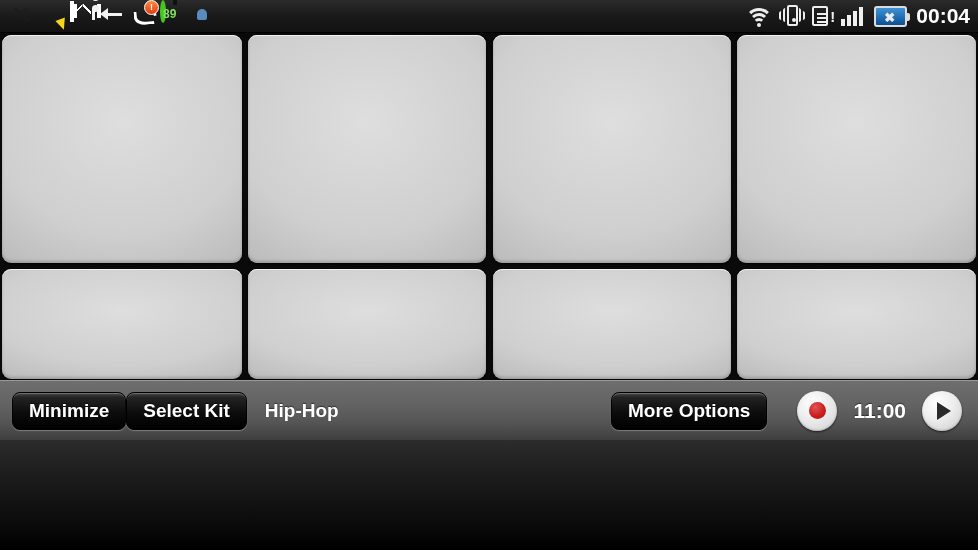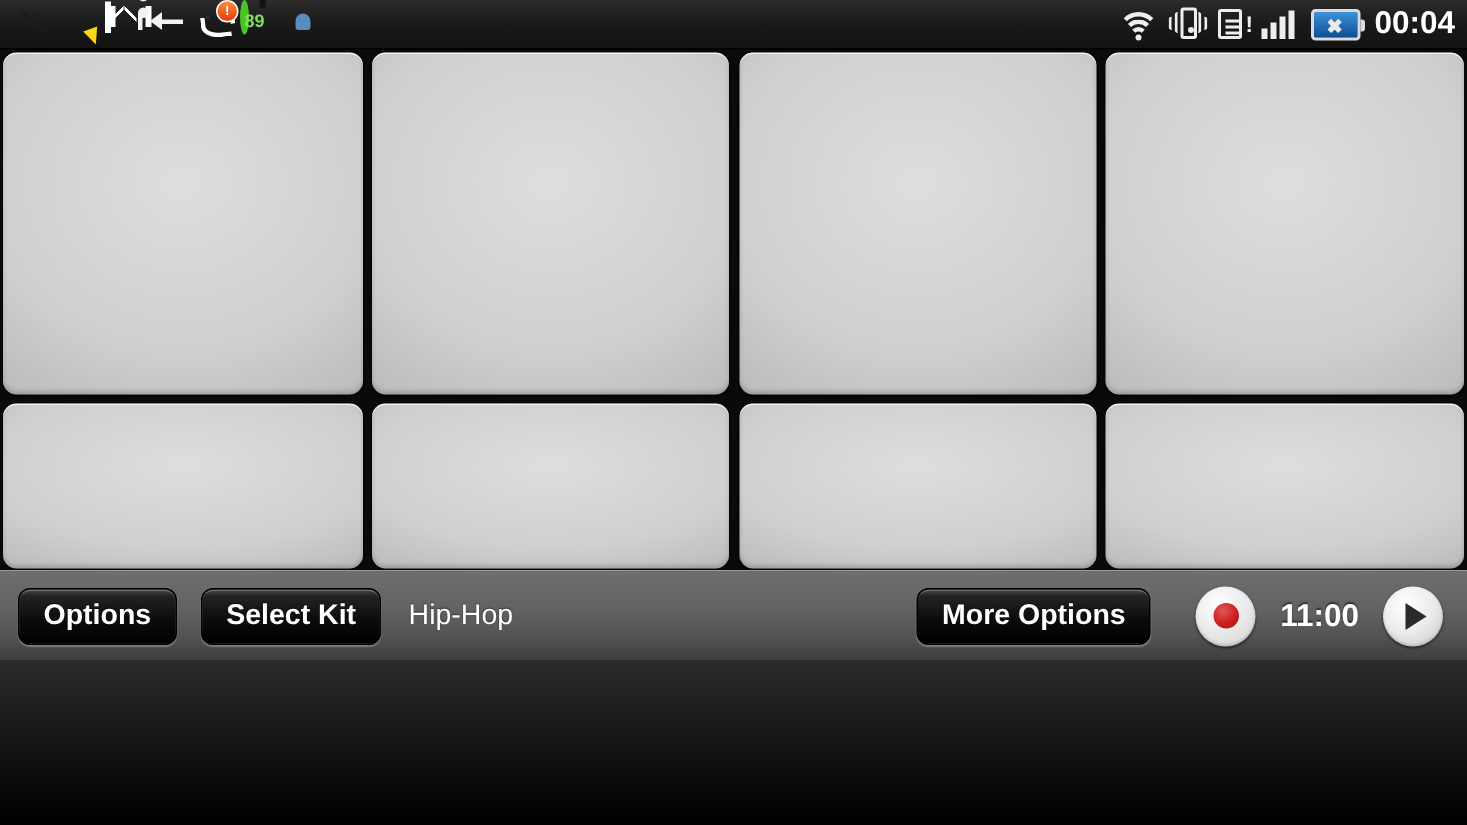--- a/index.html
+++ b/index.html
@@ -413,26 +413,26 @@
     font-size: 19px;
     font-weight: bold;
     display: flex;
     align-items: center;
     justify-content: center;
     cursor: pointer;
     box-sizing: border-box;
     text-shadow: 0 -1px 0 rgba(0,0,0,0.6);
   }
   #btn-minimize { margin-left: 12px; }
-  #btn-selectkit { margin-left: 16px; }
+  #btn-selectkit { }
   .kit-name {
     margin-left: 18px;
     color: #fff;
     font-size: 19px;
-    font-weight: normal;
+    font-weight: bold;
     text-shadow: 0 -1px 1px rgba(0,0,0,0.5);
     text-align: right;
   }
   #btn-moreoptions { margin-left: auto; }
   .rec-btn {
     width: 40px; height: 40px;
     border-radius: 50%;
     margin-left: 30px;
     background: radial-gradient(circle at 38% 30%, #ffffff 0%, #ececec 45%, #cfcfcf 100%);
     box-shadow: 0 1px 2px rgba(0,0,0,0.6), inset 0 -1px 2px rgba(0,0,0,0.2);
@@ -678,21 +678,21 @@
     <div class="pad" style="left:248px; top:2px;   width:238px; height:228px;"></div>
     <div class="pad" style="left:493px; top:2px;   width:238px; height:228px;"></div>
     <div class="pad" style="left:737px; top:2px;   width:239px; height:228px;"></div>
     <div class="pad" style="left:2px;  top:236px; width:240px; height:110px;"></div>
     <div class="pad" style="left:248px; top:236px; width:238px; height:110px;"></div>
     <div class="pad" style="left:493px; top:236px; width:238px; height:110px;"></div>
     <div class="pad" style="left:737px; top:236px; width:239px; height:110px;"></div>
   </div>
 
   <div class="controlbar">
-    <div class="btn-dark" id="btn-minimize">Options</div>
+    <div class="btn-dark" id="btn-minimize">Minimize</div>
     <div class="btn-dark" id="btn-selectkit">Select Kit</div>
     <div class="kit-name">Hip-Hop</div>
     <div class="btn-dark" id="btn-moreoptions">More Options</div>
     <div class="rec-btn">
       <span class="dot"></span>
     </div>
     <div class="rec-time">11:00</div>
     <div class="play-btn">
       <span class="tri"></span>
     </div>

